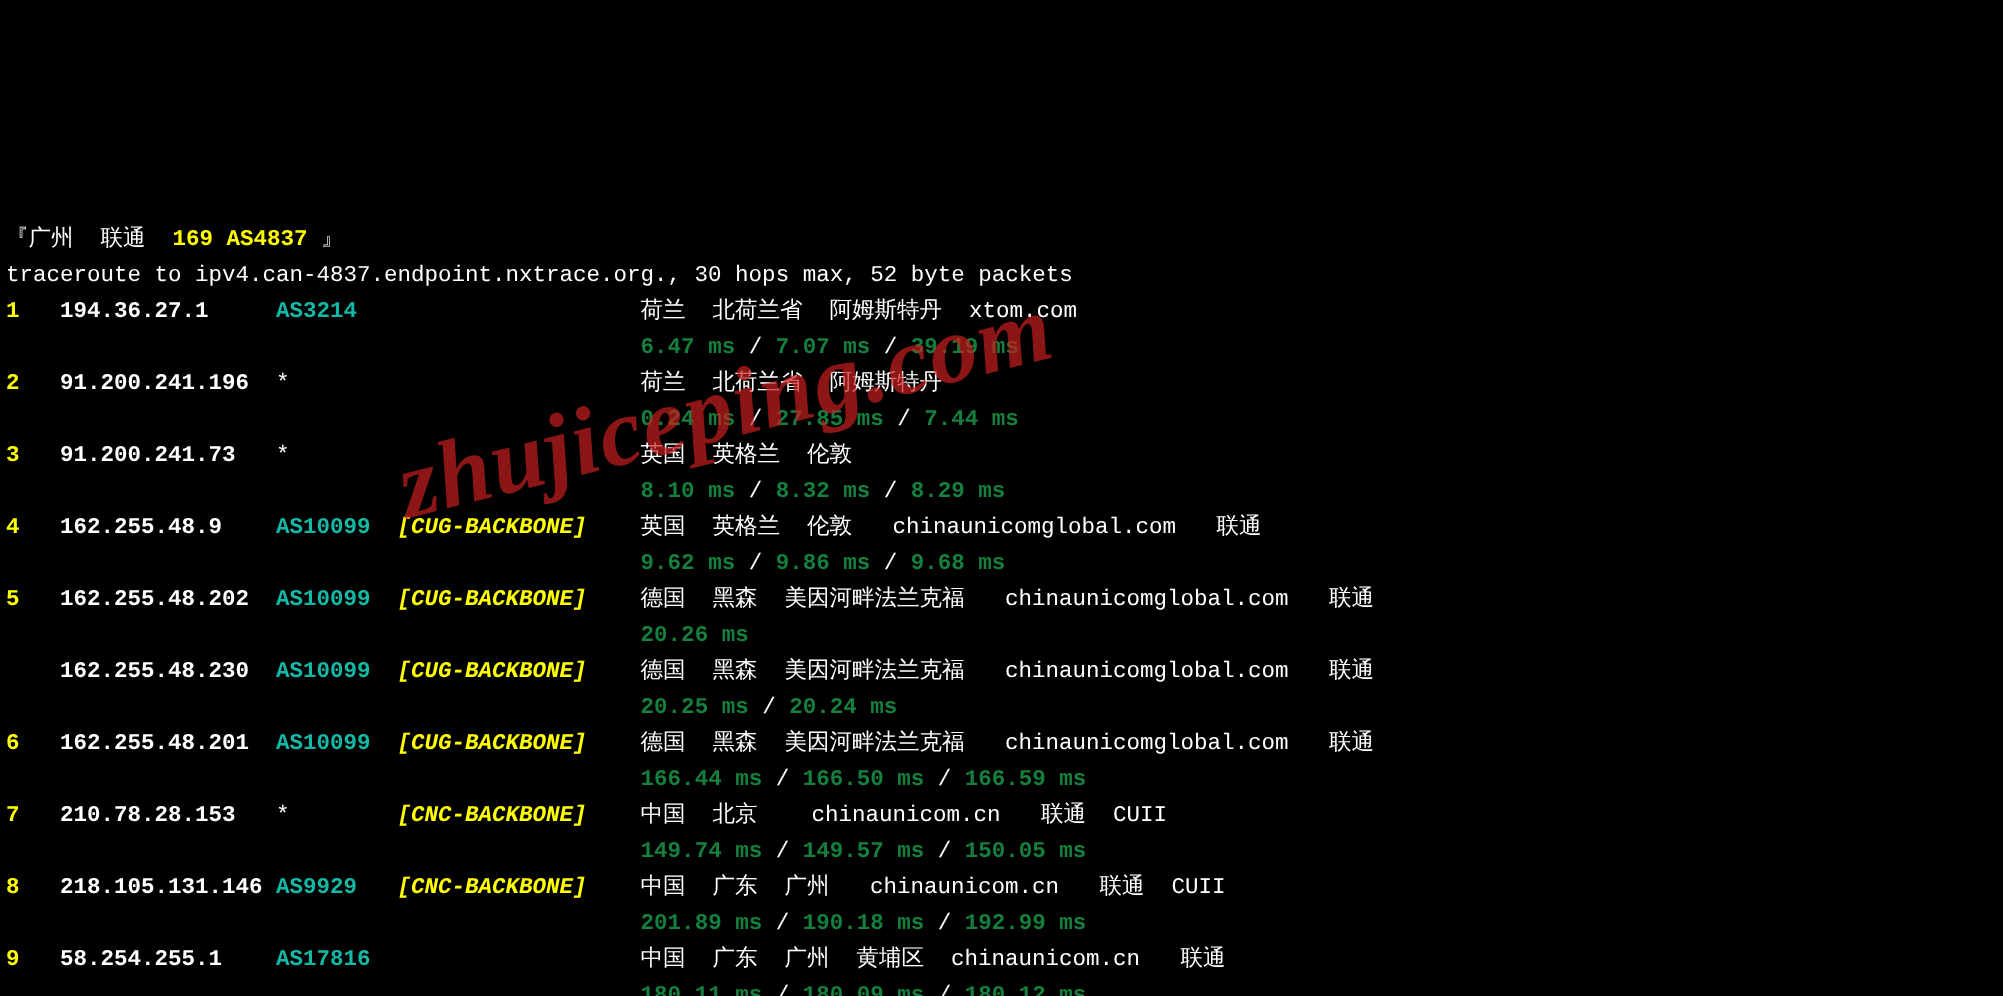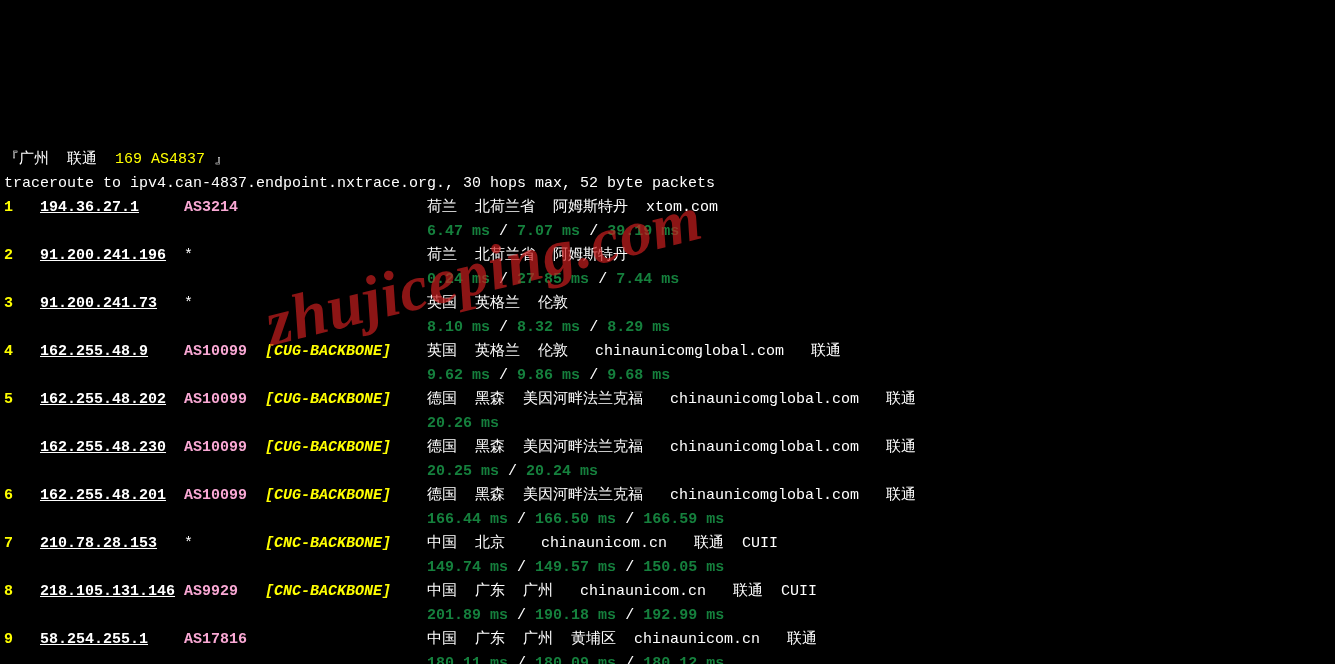--- a/index.html
+++ b/index.html
@@ -10,42 +10,42 @@
     line-height: 1.6;
     margin: 0;
     padding: 4px;
     white-space: pre;
     position: relative;
     width: 1335px;
     height: 664px;
     overflow: hidden;
     box-sizing: border-box;
   }
-  .yellow { color: #ffff00; font-weight: normal; }
-  .green  { color: #f9a8d4; font-weight: bold; }
+  .yellow { color: #ffff00; font-weight: bold; }
+  .green  { color: #14b8a6; font-weight: bold; }
   .cyan   { color: #15803d; font-weight: bold; }
   .white  { color: #ffffff; }
   .bold   { font-weight: bold; }
   .watermark {
     position: absolute;
     top: 220px;
     left: 260px;
     font-family: "Times New Roman", serif;
     font-size: 64px;
     font-style: italic;
     font-weight: bold;
     color: rgba(200, 30, 30, 0.7);
     transform: rotate(-14deg);
     pointer-events: none;
     letter-spacing: 1px;
   }
   .row { display: block; }
   .row span { display: inline-block; vertical-align: top; }
   .c-hop   { width: 4ch; }
-  .c-ip    { width: 16ch; text-decoration: underline; }
+  .c-ip    { width: 16ch; }
   .c-asn   { width: 9ch; }
   .c-bb    { width: 18ch; font-style: italic; }
   .c-loc   { }
 </style>
 </head>
 <body>
 
 
 
 <div class="watermark">zhujiceping.com</div>

